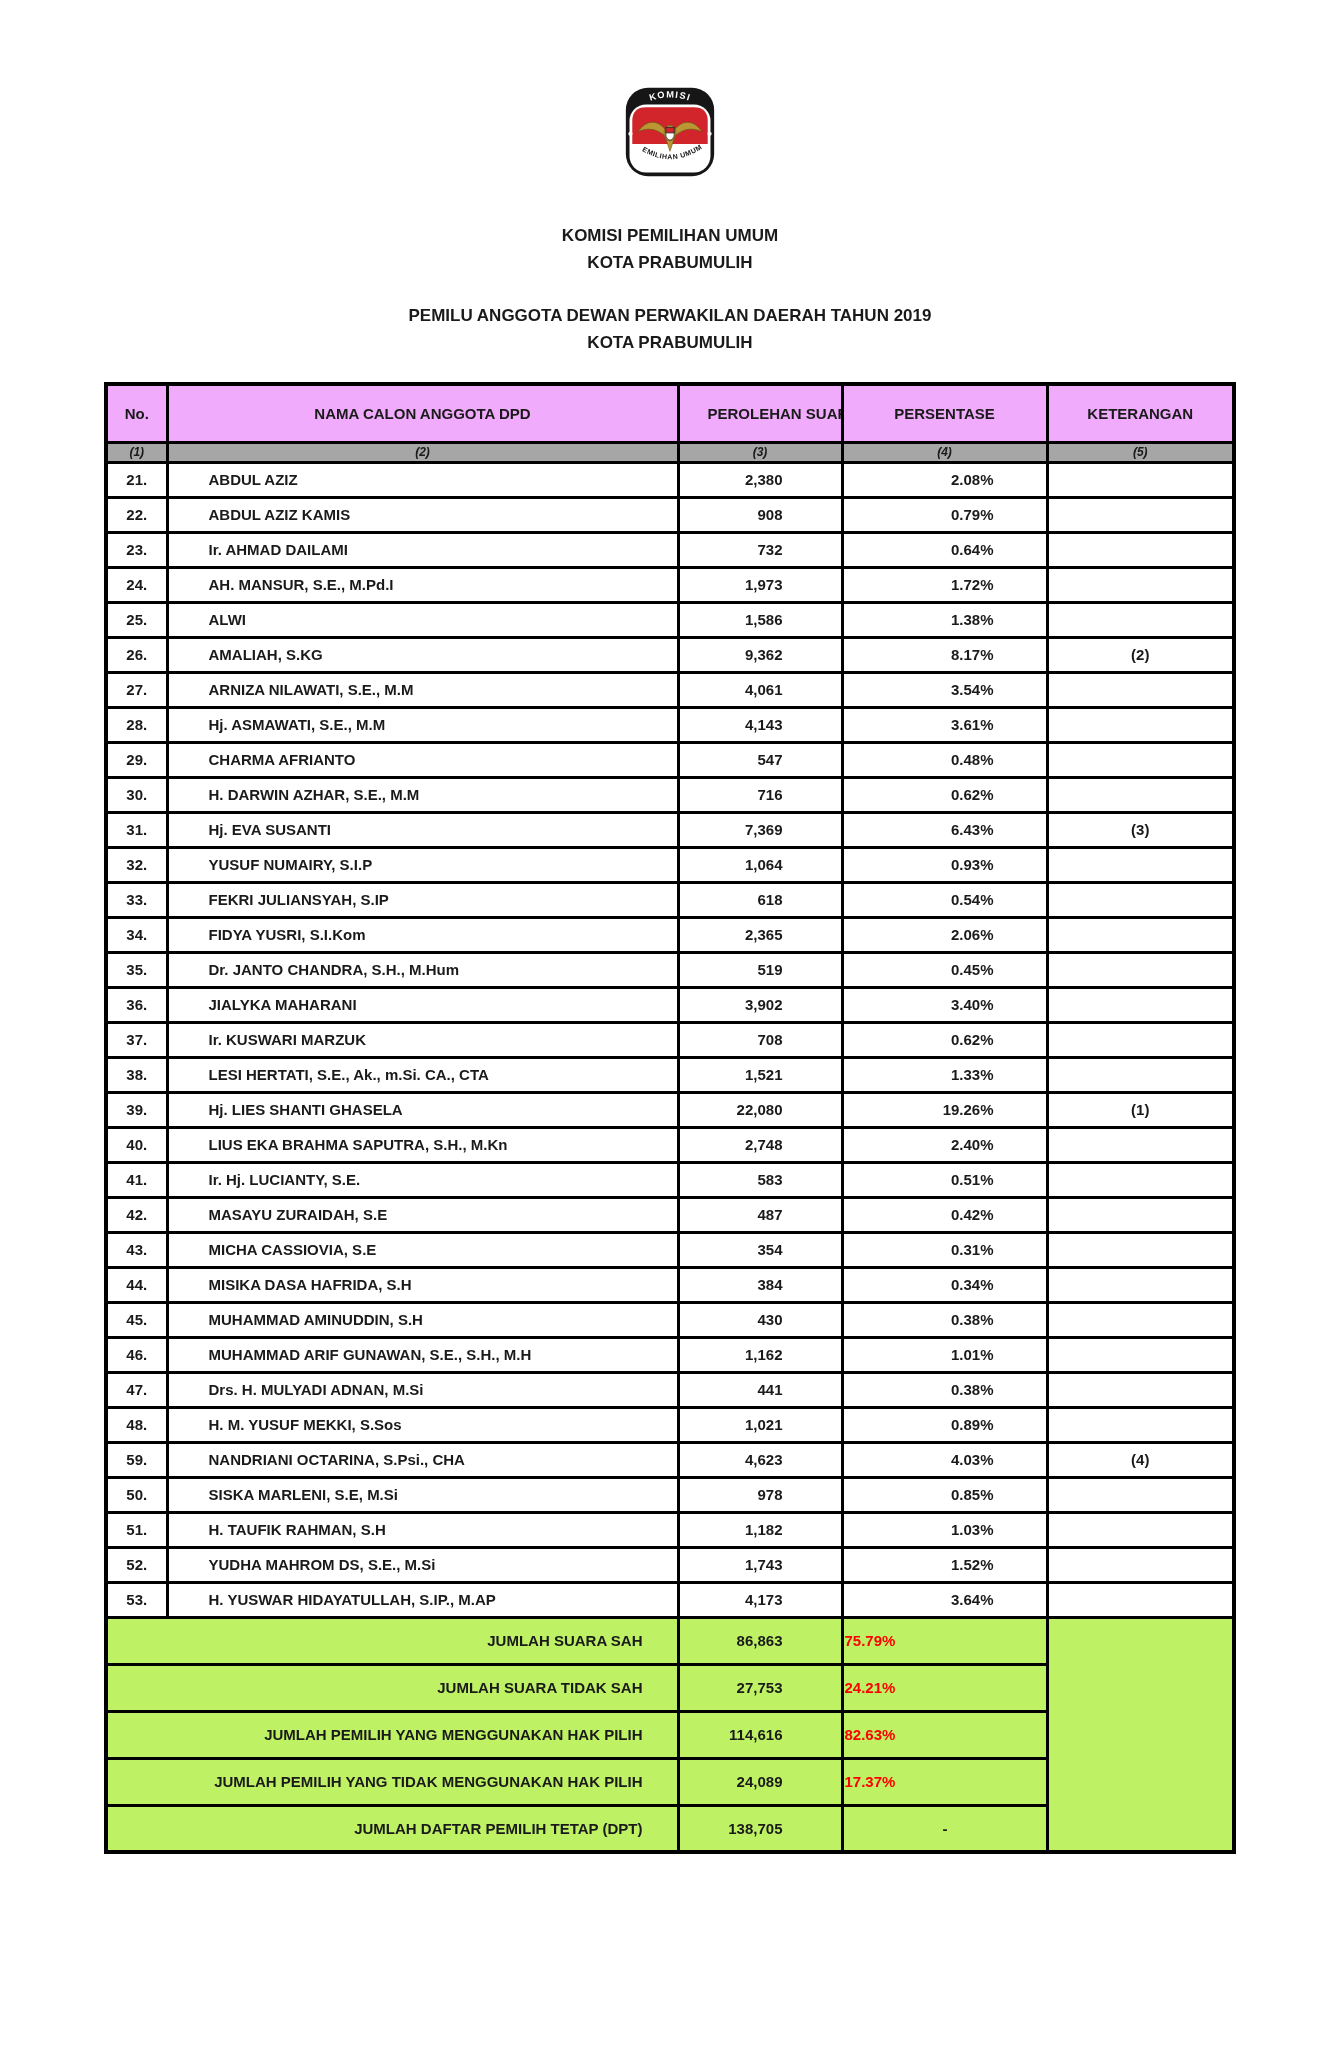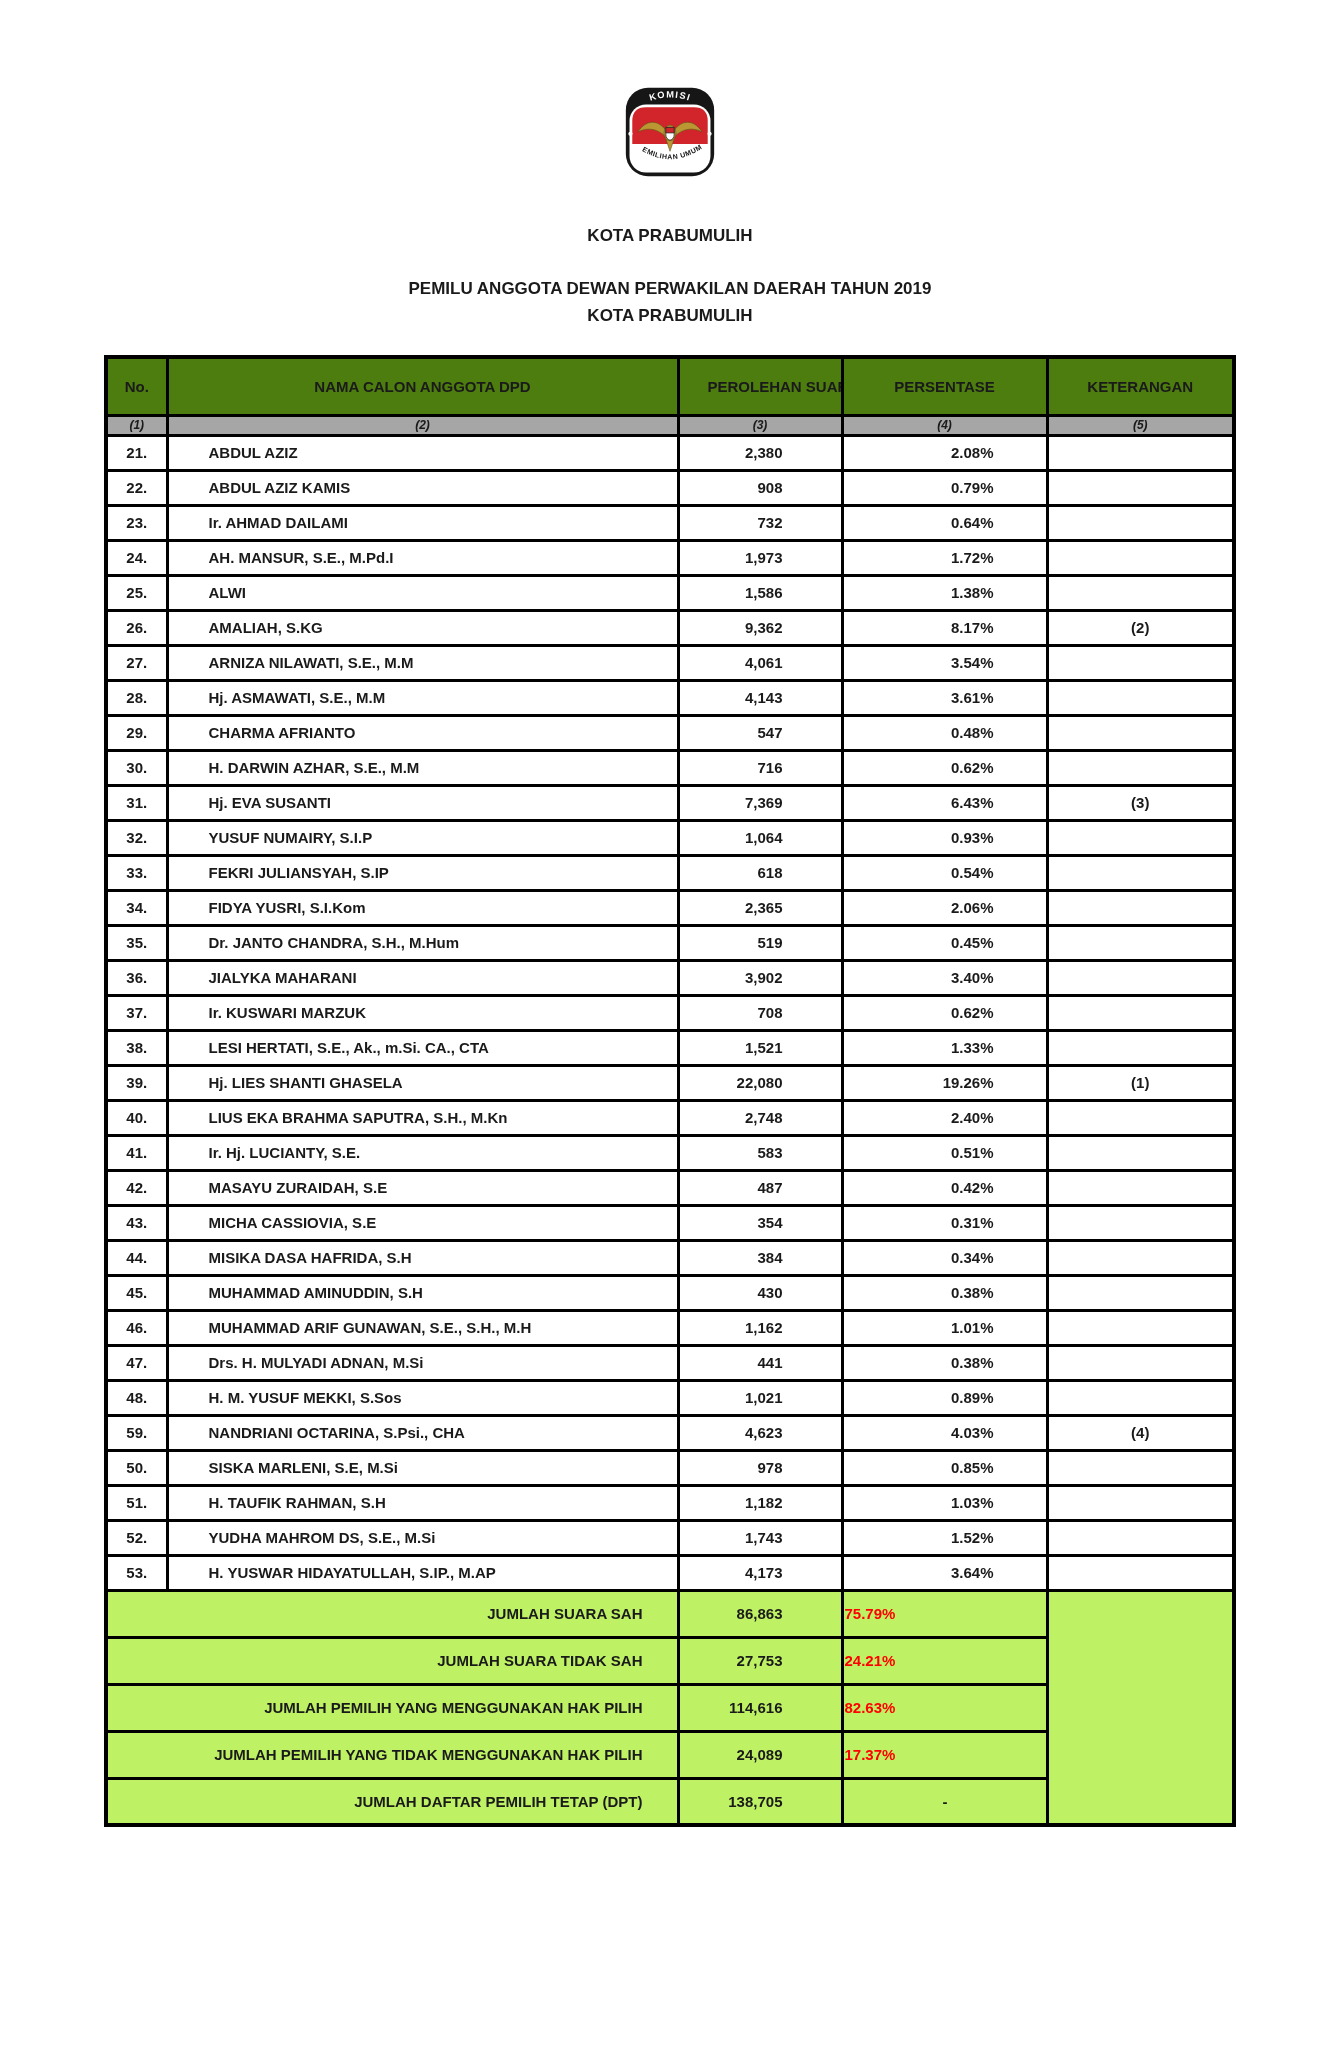--- a/index.html
+++ b/index.html
@@ -27,21 +27,21 @@
     table-layout: fixed;
     border: 4px solid #000;
   }
   table.results th, table.results td {
     border: 3px solid #000;
     vertical-align: middle;
     overflow: hidden;
     white-space: nowrap;
   }
   .head-row th {
-    background: #4d7c0f;
+    background: #f0abfc;
     height: 58px;
     font-size: 15px;
     text-align: center;
     line-height: 19px;
     white-space: normal;
   }
   .head-row th.w-narrow { padding: 0 28px; }
   .idx-row td {
     background: #A6A6A6;
     height: 20px;
@@ -88,20 +88,21 @@
       <text font-size="10" font-weight="bold" fill="#ffffff" letter-spacing="1.4" font-family="Liberation Sans, sans-serif">
         <textPath href="#arcTop" startOffset="50%" text-anchor="middle">KOMISI</textPath>
       </text>
       <text font-size="7.6" font-weight="bold" fill="#161616" letter-spacing="0.6" font-family="Liberation Sans, sans-serif">
         <textPath href="#arcBot" startOffset="50%" text-anchor="middle">PEMILIHAN UMUM</textPath>
       </text>
     </svg>
   </div>
 
   <div class="org-block">
+    <div>KOMISI PEMILIHAN UMUM</div>
     <div>KOTA PRABUMULIH</div>
   </div>
 
   <div class="title-block">
     <div>PEMILU ANGGOTA DEWAN PERWAKILAN DAERAH TAHUN 2019</div>
     <div>KOTA PRABUMULIH</div>
   </div>
 
   <table class="results">
     <colgroup>

